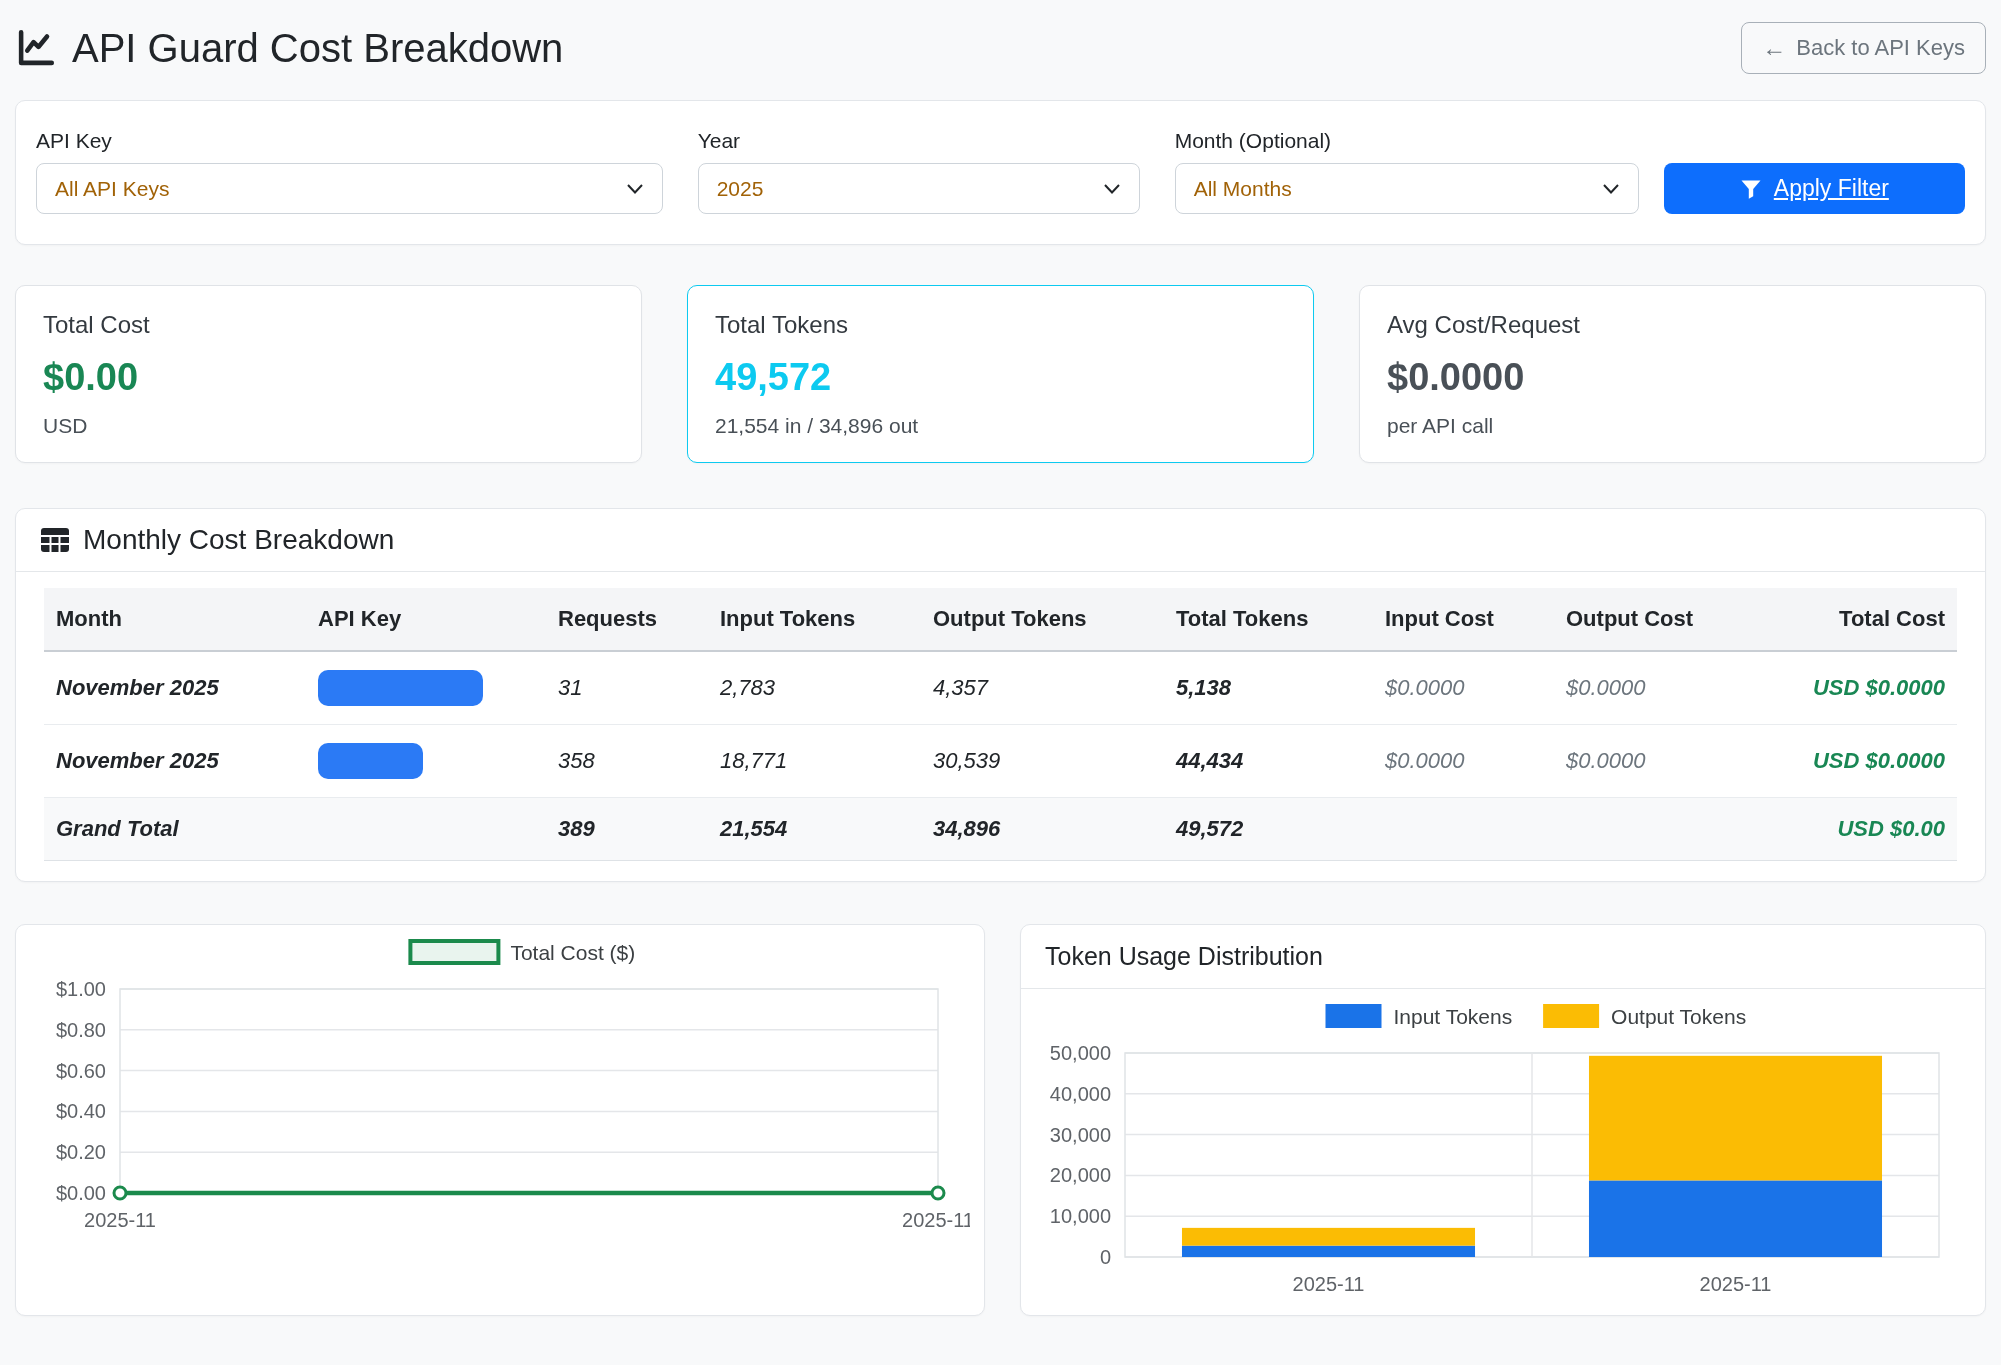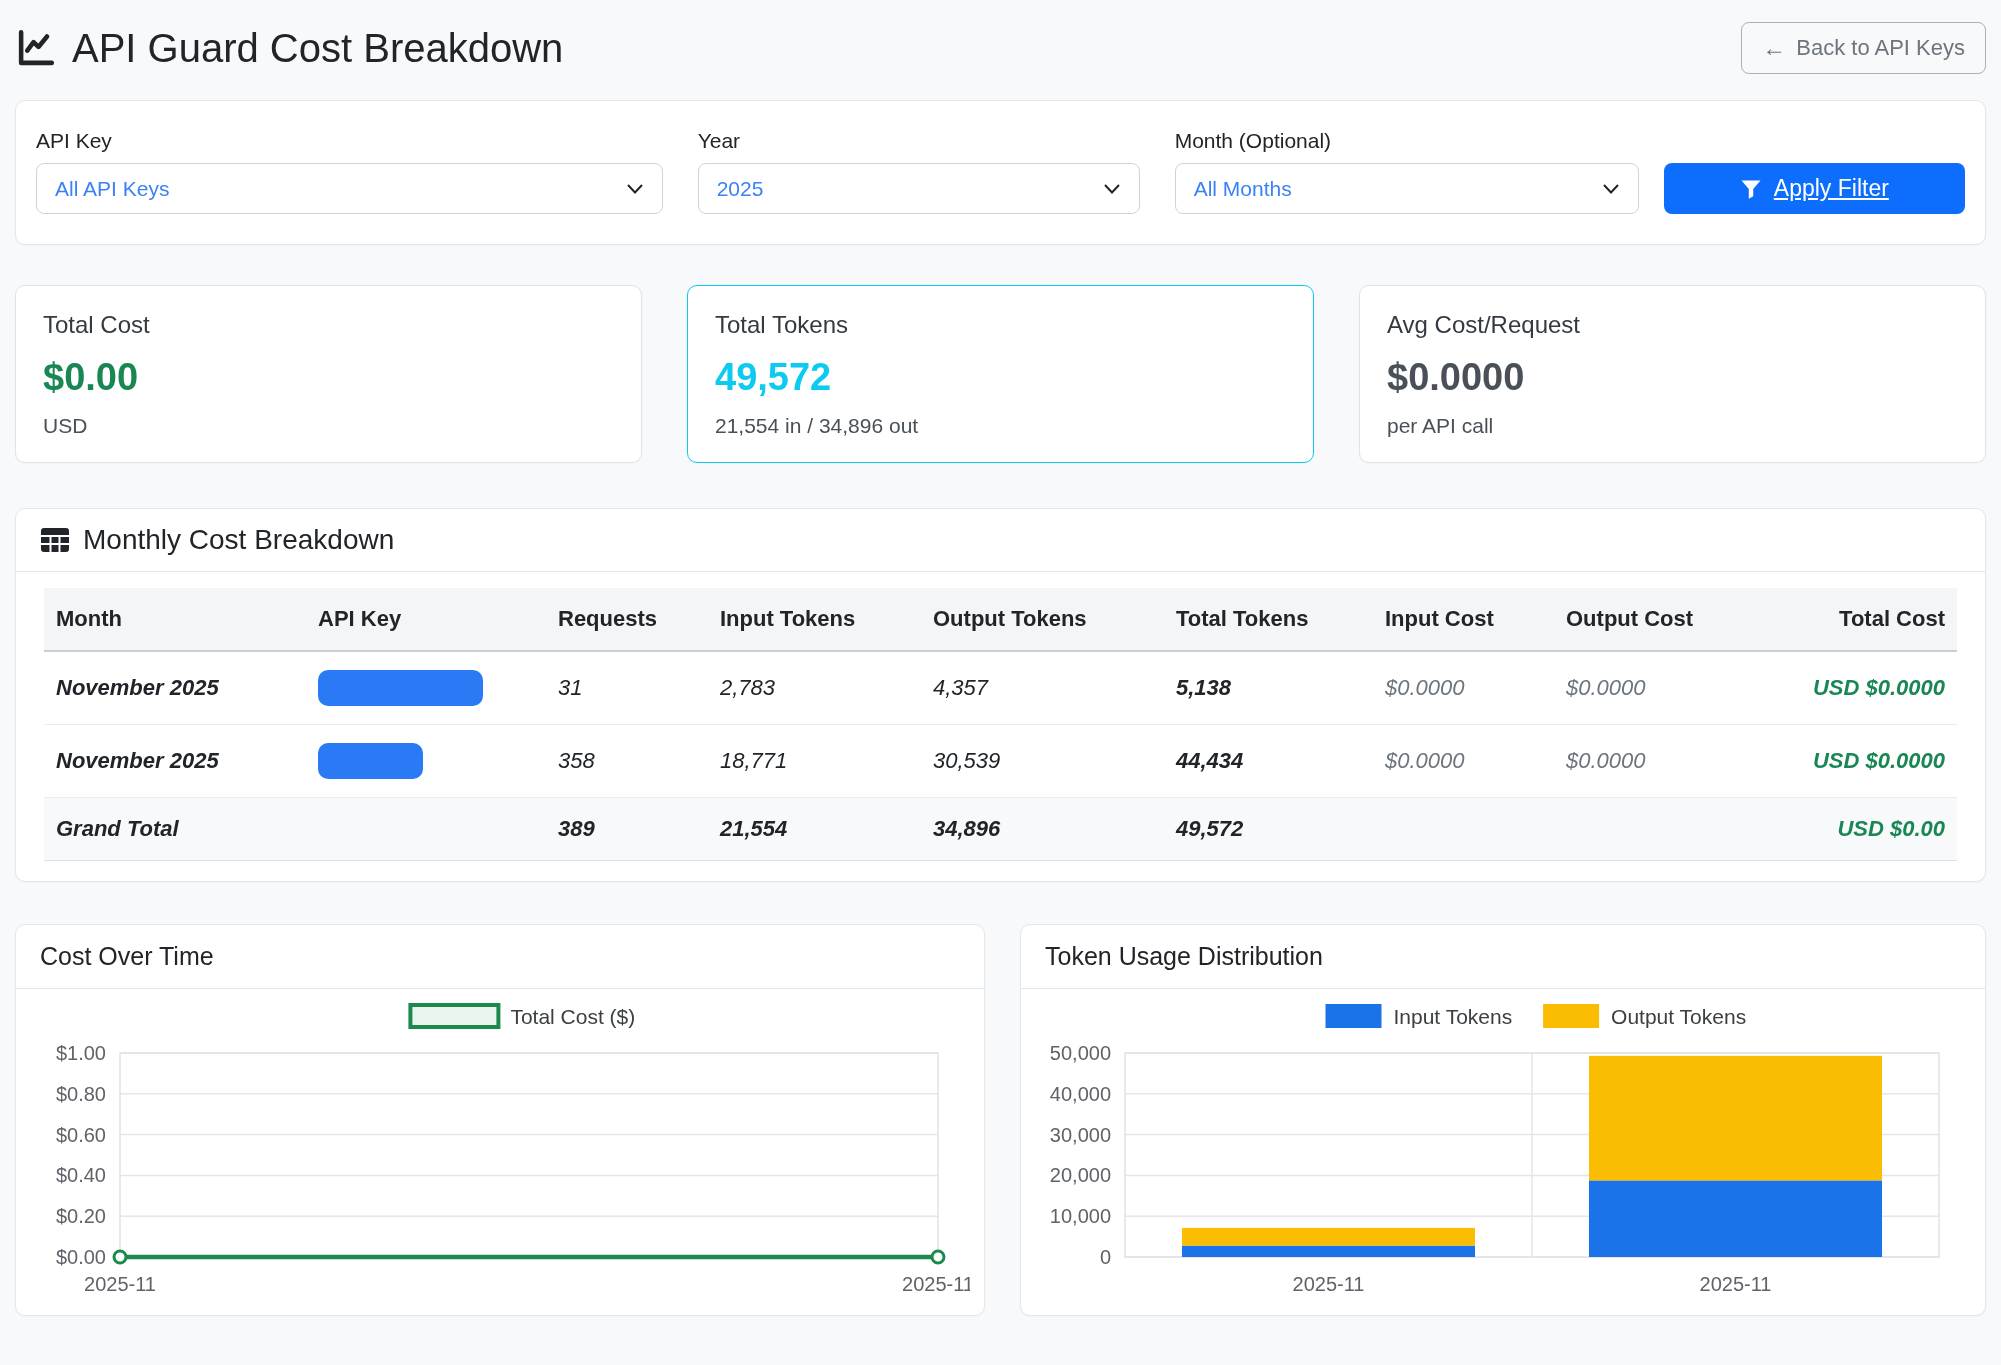--- a/index.html
+++ b/index.html
@@ -30,21 +30,21 @@
     box-shadow:0 1px 2px rgba(0,0,0,0.03);
   }
 
   
   .filter-card { margin-top:26px; padding:28px 20px 30px; display:flex; align-items:flex-end; }
   .filter-group { display:flex; flex-direction:column; }
   .filter-group .flabel { font-size:21px; color:#212529; margin-bottom:10px; }
   .select-box {
     height:51px; border:1px solid #ced4da; border-radius:8px; background:#fff;
     display:flex; align-items:center; justify-content:space-between;
-    padding:0 18px; font-size:21px; color:#3b82f6; cursor:pointer;
+    padding:0 18px; font-size:21px; color:#a16207; cursor:pointer;
   }
   .fg-apikey { width:628px; margin-right:35px; }
   .fg-year   { width:443px; margin-right:35px; }
   .fg-month  { width:465px; margin-right:25px; }
   .apply-btn {
     width:302px; height:51px; border:none; border-radius:8px;
     background:#0d6efd; color:#fff; font-size:23px; font-family:inherit;
     display:flex; align-items:center; justify-content:center; gap:12px; cursor:pointer;text-decoration:underline;
   }
   .chev { width:18px; height:12px; flex:0 0 auto; }
@@ -229,21 +229,20 @@
             <td></td>
             <td class="r cell-total">USD $0.00</td>
           </tr>
         </tbody>
       </table>
     </div>
   </div>
 
   <div class="charts-row">
     <div class="card chart-card-left">
-      <div class="chart-header">Cost Over Time</div>
       <div class="chart-body">
         <div class="chart-box"><svg width="940" height="318" viewBox="0 0 940 318">
               <line x1="90" y1="260" x2="908" y2="260" stroke="#e4e6e9" stroke-width="1.5"></line>
               <text x="76" y="267" text-anchor="end" font-size="20" fill="#5f6368">$0.00</text>
               <line x1="90" y1="219.2" x2="908" y2="219.2" stroke="#e4e6e9" stroke-width="1.5"></line>
               <text x="76" y="226.2" text-anchor="end" font-size="20" fill="#5f6368">$0.20</text>
               <line x1="90" y1="178.39999999999998" x2="908" y2="178.39999999999998" stroke="#e4e6e9" stroke-width="1.5"></line>
               <text x="76" y="185.39999999999998" text-anchor="end" font-size="20" fill="#5f6368">$0.40</text>
               <line x1="90" y1="137.60000000000002" x2="908" y2="137.60000000000002" stroke="#e4e6e9" stroke-width="1.5"></line>
               <text x="76" y="144.60000000000002" text-anchor="end" font-size="20" fill="#5f6368">$0.60</text>

